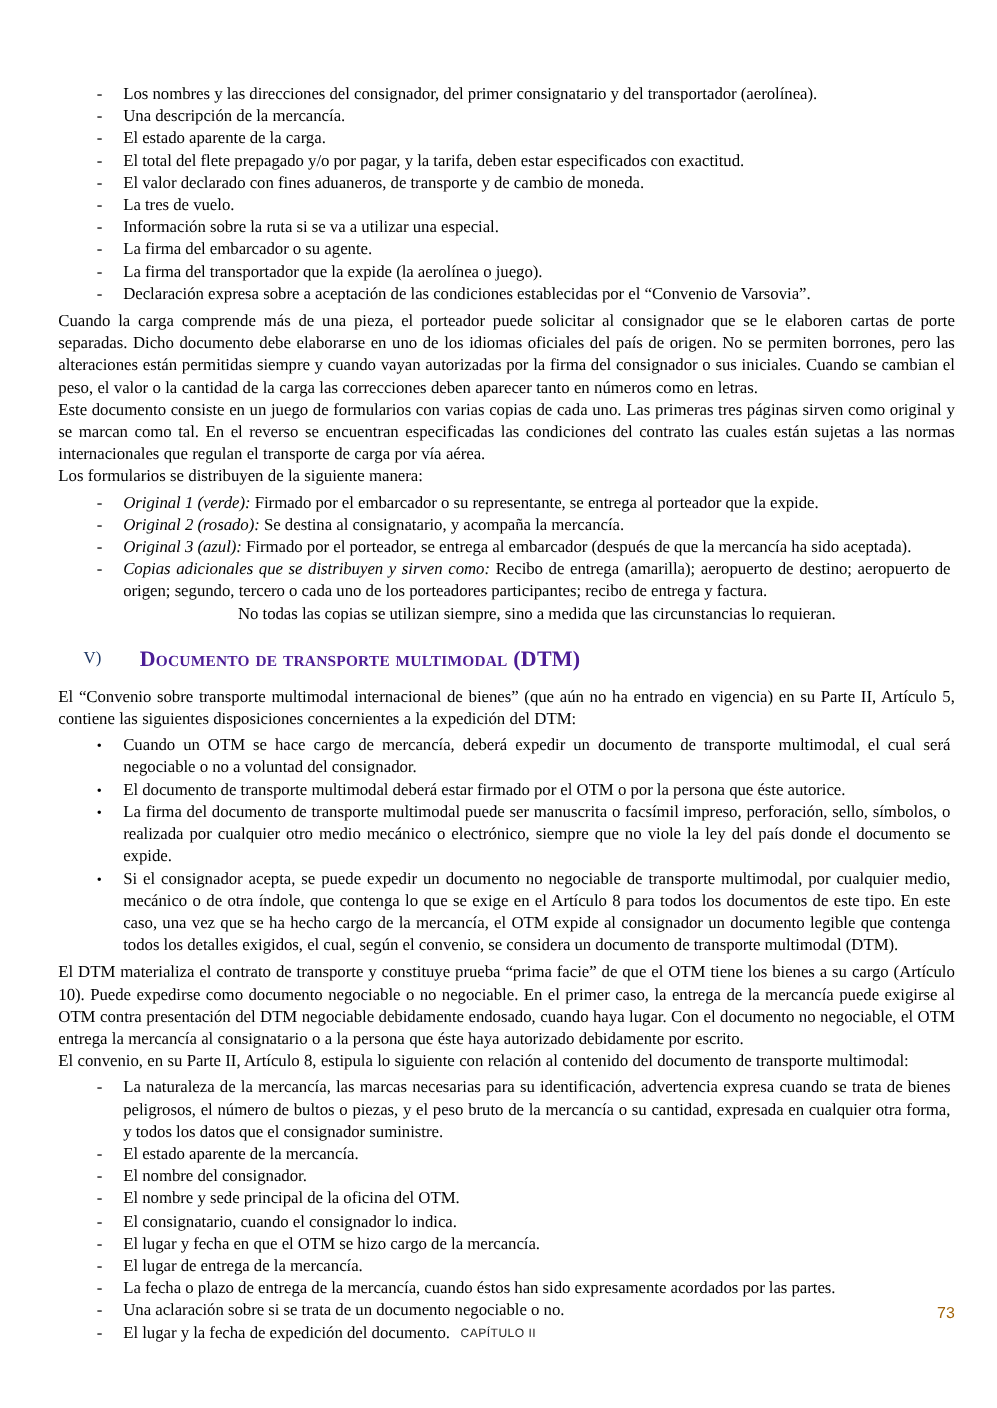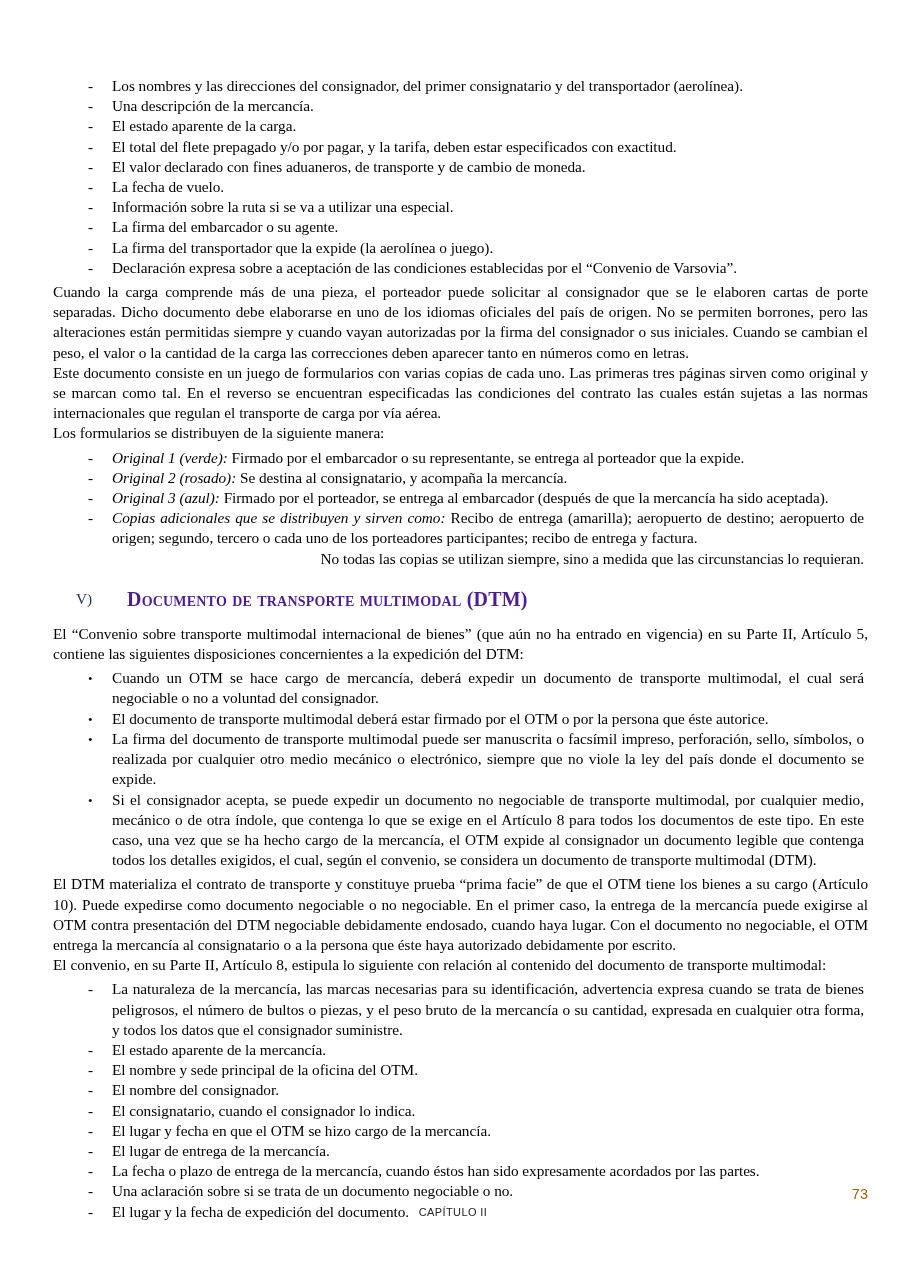--- a/index.html
+++ b/index.html
@@ -144,21 +144,21 @@
       <li class="single">
         <span class="mark"></span>
         <span>El total del flete prepagado y/o por pagar, y la tarifa, deben estar especificados con exactitud.</span>
       </li>
       <li class="single">
         <span class="mark"></span>
         <span>El valor declarado con fines aduaneros, de transporte y de cambio de moneda.</span>
       </li>
       <li class="single">
         <span class="mark"></span>
-        <span>La fecha de vuelo.</span>
+        <span>La tres de vuelo.</span>
       </li>
       <li class="single">
         <span class="mark"></span>
         <span>Información sobre la ruta si se va a utilizar una especial.</span>
       </li>
       <li class="single">
         <span class="mark"></span>
         <span>La firma del embarcador o su agente.</span>
       </li>
       <li class="single">
@@ -184,21 +184,21 @@
         <span class="mark"></span>
         <em class="itx">Original 2 (rosado):</em><span> Se destina al consignatario, y acompaña la mercancía.</span>
       </li>
       <li>
         <span class="mark"></span>
         <em class="itx">Original 3 (azul):</em><span> Firmado por el porteador, se entrega al embarcador (después de que la mercancía ha sido aceptada).</span>
       </li>
       <li>
         <span class="mark"></span>
         <em class="itx">Copias adicionales que se distribuyen y sirven como:</em><span> Recibo de entrega (amarilla); aeropuerto de destino; aeropuerto de origen; segundo, tercero o cada uno de los porteadores participantes; recibo de entrega y factura.</span>
-        <div style="text-align:right;">No todas las copias se utilizan siempre, sino a medida que las circunstancias lo requieran.</div>
+        <div style="text-align:center;">No todas las copias se utilizan siempre, sino a medida que las circunstancias lo requieran.</div>
       </li>
     </ul>
 
     <div class="heading-row">
       <span class="heading-num">V)</span>
       <span class="heading-text">Documento de transporte multimodal (DTM)</span>
     </div>
 
     <p class="para blk">El “Convenio sobre transporte multimodal internacional de bienes” (que aún no ha entrado en vigencia) en su Parte II, Artículo 5, contiene las siguientes disposiciones concernientes a la expedición del DTM:</p>
 
@@ -228,25 +228,25 @@
       <li>
         <span class="mark"></span>
         <span>La naturaleza de la mercancía, las marcas necesarias para su identificación, advertencia expresa cuando se trata de bienes peligrosos, el número de bultos o piezas, y el peso bruto de la mercancía o su cantidad, expresada en cualquier otra forma, y todos los datos que el consignador suministre.</span>
       </li>
       <li class="single">
         <span class="mark"></span>
         <span>El estado aparente de la mercancía.</span>
       </li>
       <li class="single">
         <span class="mark"></span>
+        <span>El nombre del consignador.</span>
+      </li>
+      <li class="single">
+        <span class="mark"></span>
         <span>El nombre y sede principal de la oficina del OTM.</span>
-      </li>
-      <li class="single">
-        <span class="mark"></span>
-        <span>El nombre del consignador.</span>
       </li>
       <li class="single">
         <span class="mark"></span>
         <span>El consignatario, cuando el consignador lo indica.</span>
       </li>
       <li class="single">
         <span class="mark"></span>
         <span>El lugar y fecha en que el OTM se hizo cargo de la mercancía.</span>
       </li>
       <li class="single">

